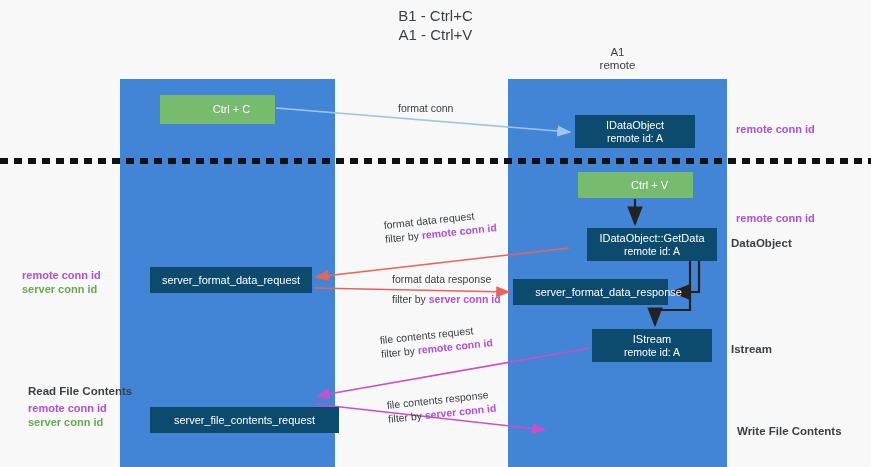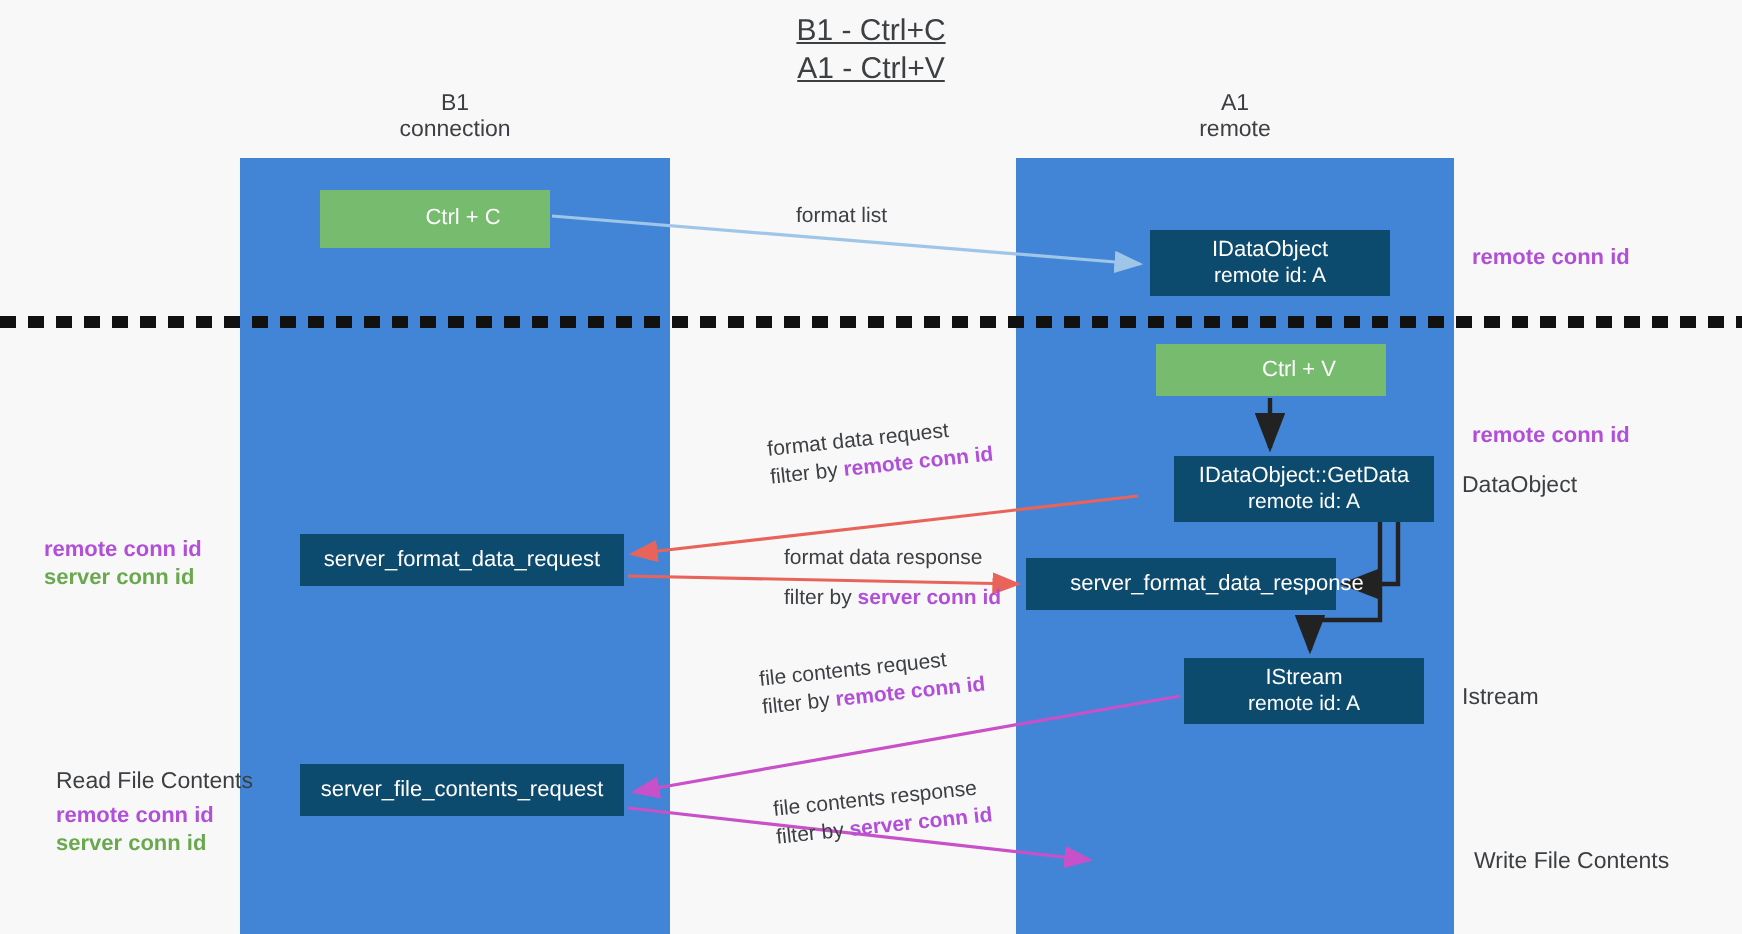--- a/index.html
+++ b/index.html
@@ -15,21 +15,21 @@
   .abs{position:absolute;}
 
   
   .panel{background:#4285d6;}
   #panel-left{left:120px;top:79px;width:215px;height:388px;}
   #panel-right{left:508px;top:79px;width:219px;height:388px;}
 
   
   .title{
     left:0;top:6px;width:871px;text-align:center;
-    font-size:15px;line-height:19px;color:#3c4043;text-decoration:underline;
+    font-size:15px;line-height:19px;color:#3c4043;
   }
   .col-head{
     text-align:center;font-size:11.5px;line-height:13px;color:#3c4043;
   }
   #head-left{left:120px;top:46px;width:215px;}
   #head-right{left:508px;top:46px;width:219px;}
 
   
   #divider{
     left:0;top:158px;width:871px;height:6px;
@@ -45,30 +45,30 @@
   .green{background:#77bb6e;padding-left:32px;}
   .orange{background:#0c4a6e;}
 
   #box-ctrlc{left:160px;top:95px;width:115px;height:29px;}
   #box-idataobject{left:575px;top:115px;width:120px;height:33px;}
   #box-ctrlv{left:578px;top:172px;width:115px;height:26px;}
   #box-getdata{left:571px;top:228px;width:130px;height:33px;margin-left:16px;}
   #box-sfdreq{left:150px;top:267px;width:162px;height:26px;}
   #box-sfdresp{left:513px;top:279px;width:155px;height:26px;padding-left:40px;}
   #box-istream{left:592px;top:329px;width:120px;height:33px;}
-  #box-sfcreq{left:150px;top:382px;width:162px;height:26px;}
+  #box-sfcreq{left:150px;top:407px;width:189px;height:26px;}
   #box-sfcresp{left:548px;top:418px;width:158px;height:26px;}
 
   .box .l2{font-size:10.5px;}
 
   
   .ann{font-size:11px;line-height:14px;font-weight:bold;}
   .purple{color:#b14fd8;}
   .green-t{color:#6aa84f;}
-  .plain{font-size:11.5px;line-height:14px;color:#3c4043;font-weight:normal;}
+  .plain{font-size:11.5px;line-height:14px;color:#3c4043;font-weight:bold;}
 
   #ann-remote-1{left:736px;top:122px;}
   #ann-remote-2{left:736px;top:211px;}
   #ann-dataobject{left:731px;top:236px;}
   #ann-istream{left:731px;top:342px;}
   #ann-write{left:737px;top:424px;}
   #ann-left-1{left:22px;top:268px;}
   #ann-read{left:28px;top:384px;}
   #ann-left-2{left:28px;top:401px;}
 
@@ -90,24 +90,20 @@
 <div class="canvas">
 
   <div class="abs panel" id="panel-left"></div>
   <div class="abs panel" id="panel-right"></div>
 
   <div class="abs title">
     <div>B1 - Ctrl+C</div>
     <div>A1 - Ctrl+V</div>
   </div>
 
-  <div class="abs col-head" id="head-left">
-    <div>B1</div>
-    <div>connection</div>
-  </div>
   <div class="abs col-head" id="head-right">
     <div>A1</div>
     <div>remote</div>
   </div>
 
   <svg class="overlay">
     <defs>
       <marker id="ah-blue" markerWidth="9" markerHeight="7" refX="8" refY="3.5" orient="auto">
         <polygon points="0 0, 9 3.5, 0 7" fill="#9fc5e8"></polygon>
       </marker>
@@ -170,21 +166,21 @@
     <span>IStream</span>
     <span class="l2">remote id: A</span>
   </div>
 
   <div class="abs box orange" id="box-sfcreq">
     <span>server_file_contents_request</span>
   </div>
 
 
   <div class="abs edge-label" id="lbl-formatlist">
-    <span>format list</span>
+    <span>format conn</span>
   </div>
 
   <div class="abs edge-label" id="lbl-fdreq">
     <div>format data request</div>
     <div><span>filter by </span><b class="purple">remote conn id</b></div>
   </div>
 
   <div class="abs edge-label" id="lbl-fdresp">
     <div>format data response</div>
     <div style="margin-top:6px"><span>filter by </span><b class="purple">server conn id</b></div>

